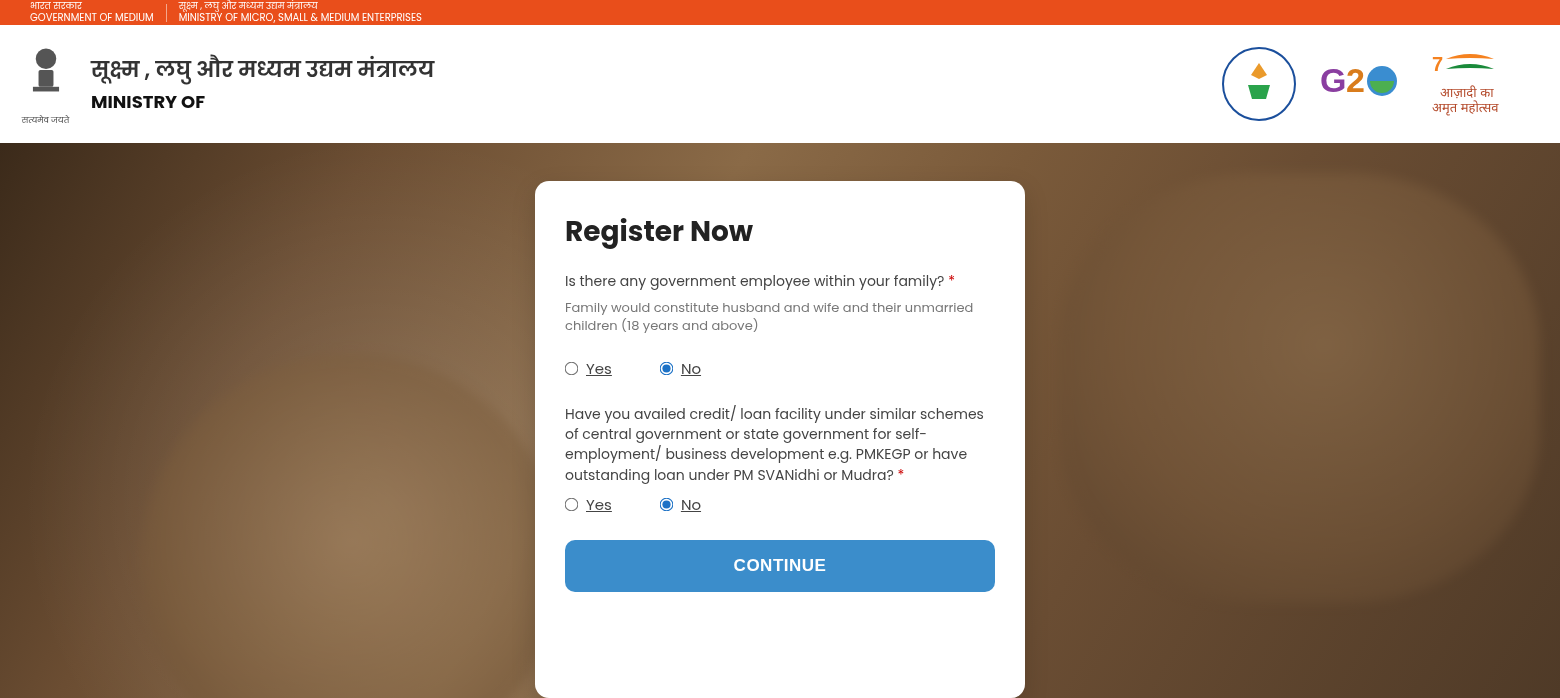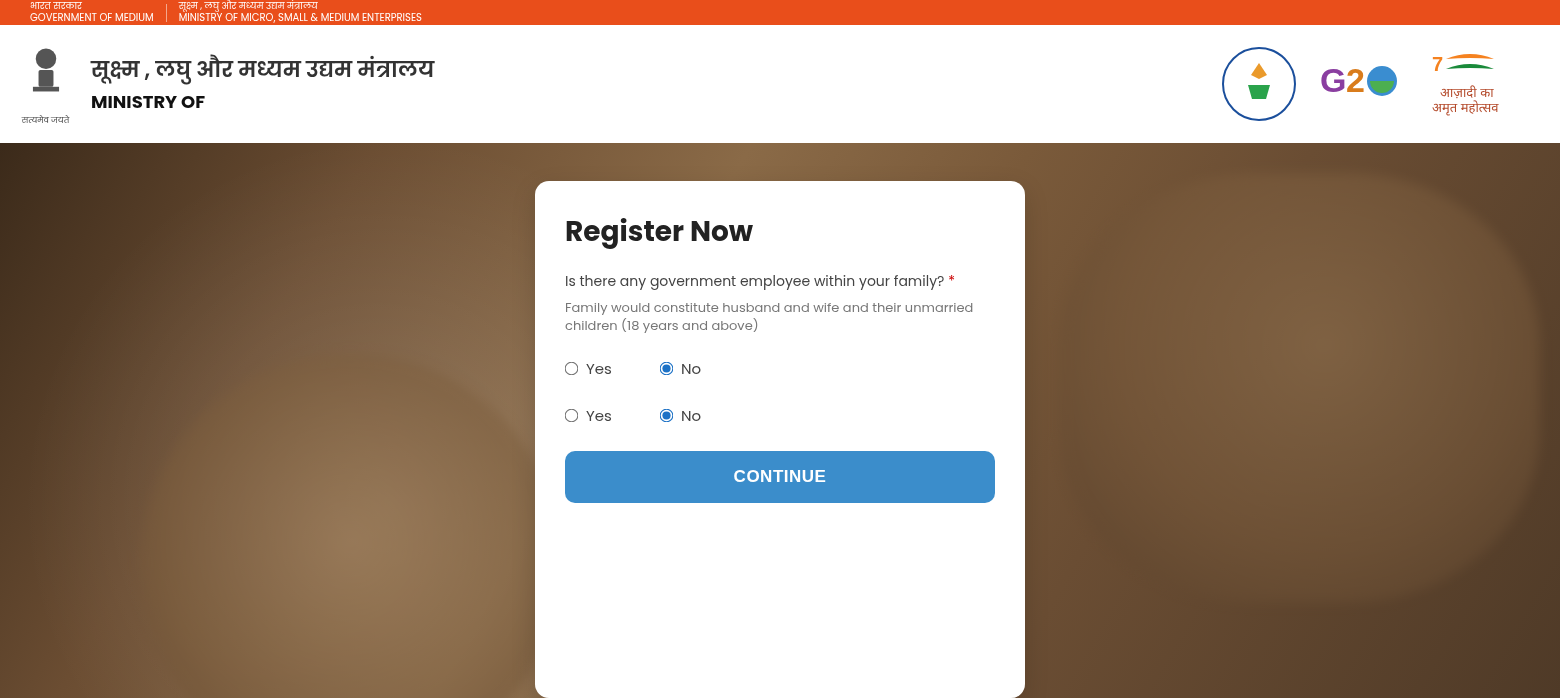--- a/index.html
+++ b/index.html
@@ -38,21 +38,21 @@
       width:480px; height:430px; border-radius:40%;
       background:radial-gradient(circle at 55% 40%, #9a7a55 0%, #7a5b3c 55%, #4f3926 100%);
       right:20px; top:30px; }
 
     
     .card { position:relative; z-index:2; width:490px; background:#fff; border-radius:14px; padding:30px 30px 22px 30px; box-shadow:0 8px 24px rgba(0,0,0,.15); }
     .card h2 { font-size:28px; font-weight:700; color:#222; margin-bottom:18px; }
     .q { font-size:14px; color:#444; margin-bottom:8px; line-height:1.45; }
     .star { color:#cb0000; }
     .hint { font-size:13px; color:#777; margin-bottom:21px; line-height:1.4; }
-    .radios { display:flex; align-items:flex-end; gap:48px; margin-bottom:24px; font-size:15px; color:#444; }
+    .radios { display:flex; align-items:flex-end; gap:48px; margin-bottom:24px; font-size:15px; color:#444;text-decoration:underline; }
     .radios label { margin-left:8px; }
     input[type=radio] { accent-color:#1d72c6; transform:scale(1.05); cursor:pointer; }
     .consent { font-size:13.5px; color:#777; margin:28px 0 14px; }
     .consent a { color:#3b7ec4; text-decoration:underline; }
     .continue { width:100%; height:52px; border:none; border-radius:10px; background:#3b8dcb; color:#fff; font-size:17px; font-weight:700; letter-spacing:.5px; cursor:pointer; }
 
     .radio-row { display:flex; align-items:center; }
   </style>
 </head>
 <body>
@@ -126,20 +126,24 @@
       <div class="radio-row">
         <input type="radio" name="q1" id="q1y" style="">
         <label for="q1y">Yes</label>
       </div>
       <div class="radio-row">
         <input type="radio" name="q1" id="q1n" checked="" style="">
         <label for="q1n">No</label>
       </div>
     </div>
 
+    <div class="q">
+      <span>Have you availed credit/ loan facility under similar schemes of central government or state government for self- employment/ business development e.g. PMKEGP or have outstanding loan under PM SVANidhi or Mudra?</span>
+      <span class="star"> *</span>
+    </div>
     <div class="radios">
       <div class="radio-row">
         <input type="radio" name="q2" id="q2y" style="">
         <label for="q2y">Yes</label>
       </div>
       <div class="radio-row">
         <input type="radio" name="q2" id="q2n" checked="" style="">
         <label for="q2n">No</label>
       </div>
     </div>

